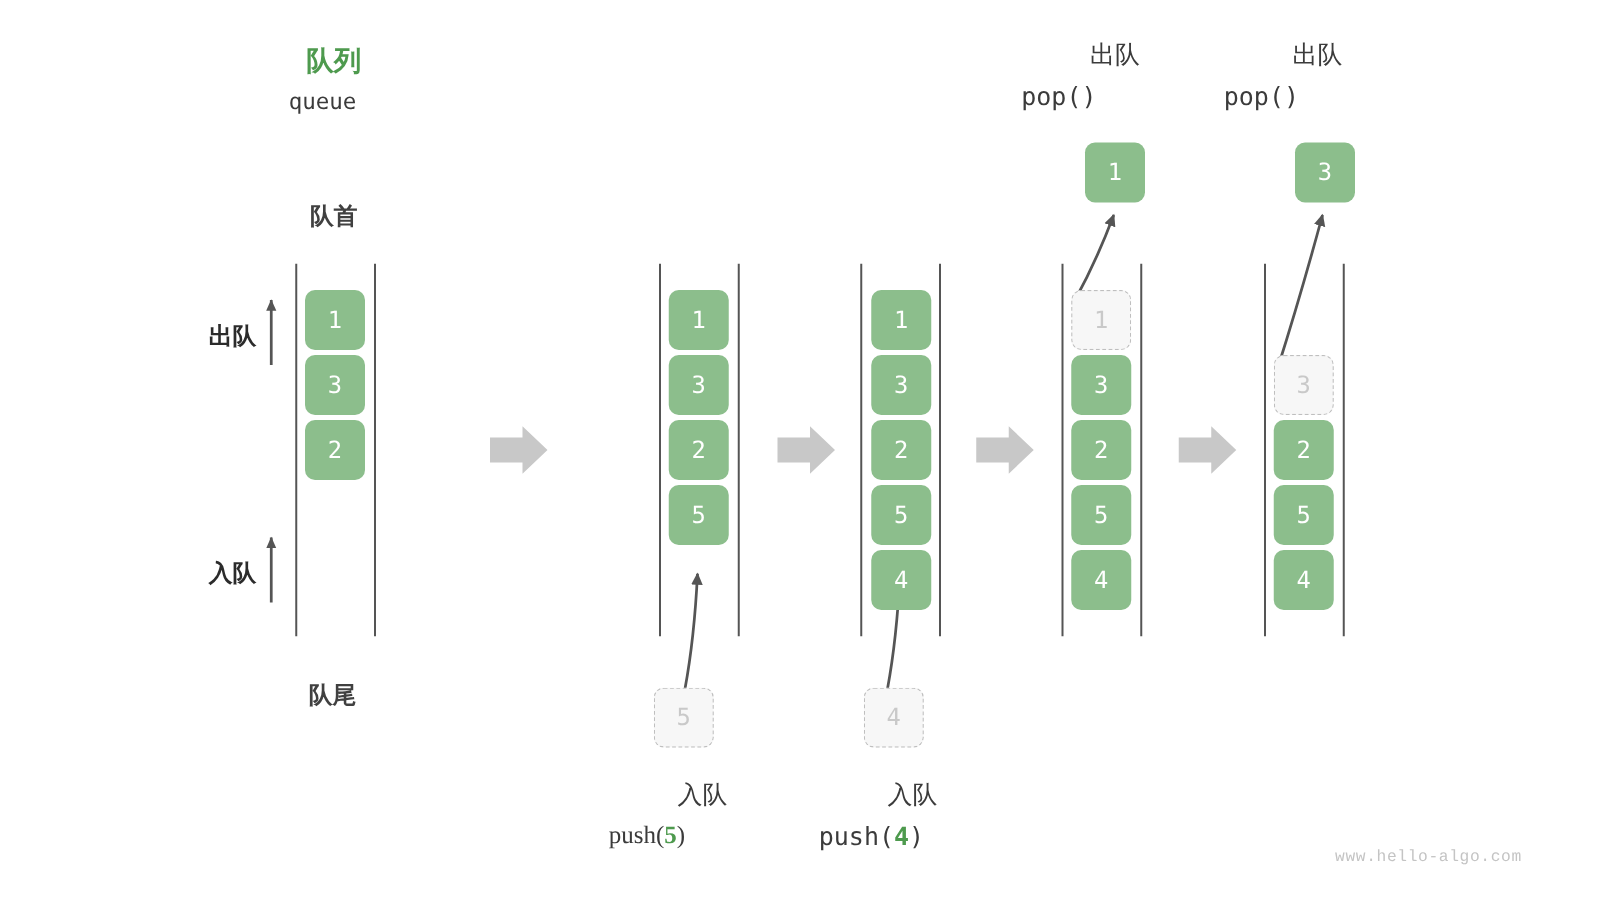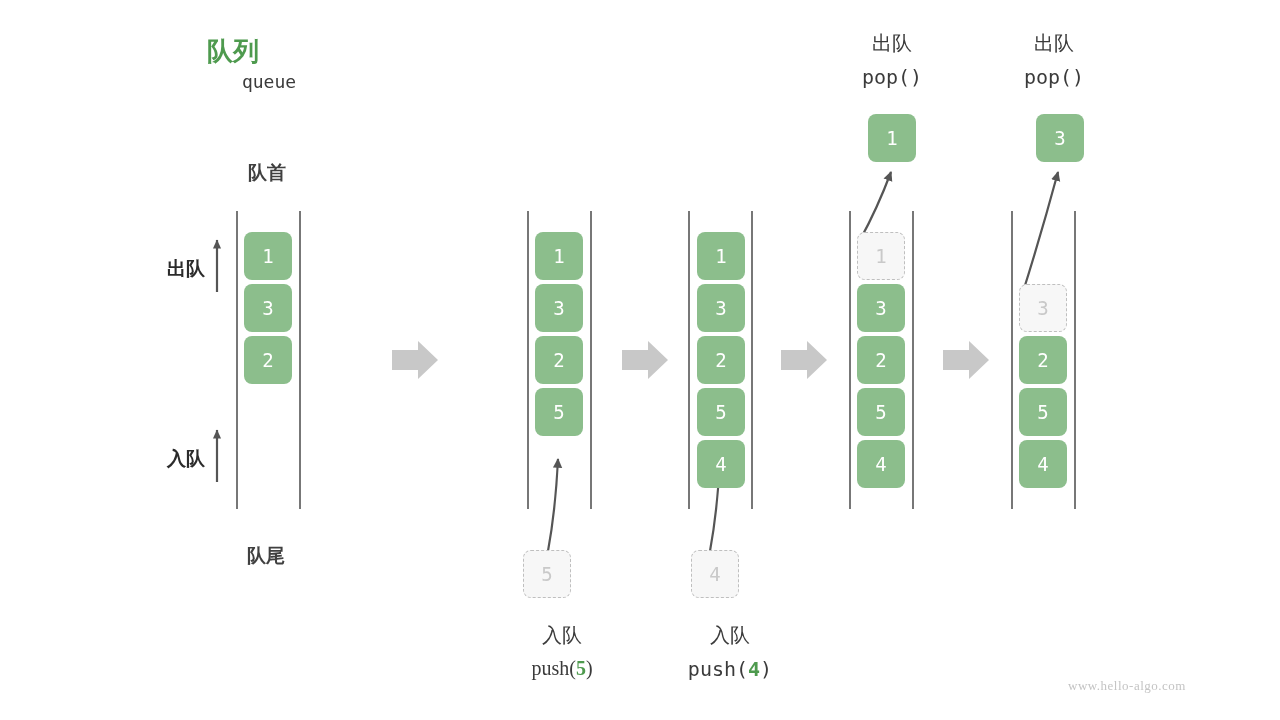--- a/index.html
+++ b/index.html
@@ -7,22 +7,22 @@
     width:1280px;height:720px;background:#ffffff;
     font-family:"Liberation Sans","DejaVu Sans",sans-serif;
     overflow:hidden;position:relative;
   }
   #stage{position:absolute;left:0;top:0;width:1280px;height:720px;}
   .abs{position:absolute;}
 
   
   .title-cn{
     font-family:"DejaVu Sans",sans-serif;
-    font-weight:bold;font-size:26px;color:#4E9A4E;
-    white-space:nowrap;
+    font-weight:bold;font-size:22px;color:#4E9A4E;
+    text-align:center;white-space:nowrap;
   }
   .title-en{
     font-family:"DejaVu Sans Mono","Liberation Mono",monospace;
     font-size:18px;color:#3B3B3B;text-align:center;white-space:nowrap;
   }
   .end-label{
     font-family:"DejaVu Sans",sans-serif;
     font-weight:bold;font-size:19px;color:#404040;
     text-align:center;white-space:nowrap;
   }
@@ -30,25 +30,25 @@
     font-family:"DejaVu Sans",sans-serif;
     font-weight:bold;font-size:19px;color:#2B2B2B;
     text-align:right;white-space:nowrap;
   }
   .op-cn{
     font-family:"DejaVu Sans",sans-serif;
     font-size:20px;color:#3B3B3B;white-space:nowrap;text-align:center;
   }
   .op-code{
     font-family:"DejaVu Sans Mono","Liberation Mono",monospace;
-    font-size:20px;color:#3B3B3B;white-space:nowrap;text-align:center;
+    font-size:20px;color:#3B3B3B;white-space:nowrap;
   }
   .op-code .hl{color:#4E9A4E;font-weight:bold;}
   .watermark{
-    font-family:Liberation Serif, serif;
+    font-family:Liberation Mono, monospace;
     font-size:13px;color:#C4C4C4;white-space:nowrap;letter-spacing:.5px;
   }
 
   
   .cell{
     width:48px;height:48px;border-radius:8px;
     background:#8CBE8C;
     display:flex;align-items:center;justify-content:center;
     color:#ffffff;
     font-family:"DejaVu Sans Mono","Liberation Mono",monospace;
@@ -131,21 +131,21 @@
     </g>
     <g>
       <path d="M 781 350 L 807 350 L 807 341 L 827 360 L 807 379 L 807 370 L 781 370 Z" fill="#C8C8C8"></path>
     </g>
     <g>
       <path d="M 943 350 L 969 350 L 969 341 L 989 360 L 969 379 L 969 370 L 943 370 Z" fill="#C8C8C8"></path>
     </g>
   </svg>
 
   <div class="abs title-cn" style="left:207px;top:34px;width:120px;">队列</div>
-  <div class="abs title-en" style="left:209px;top:71px;width:120px;">queue</div>
+  <div class="abs title-en" style="left:198px;top:71px;width:120px;">queue</div>
 
   <div class="abs end-label" style="left:207px;top:160px;width:120px;">队首</div>
   <div class="abs end-label" style="left:206px;top:543px;width:120px;">队尾</div>
 
   <div class="abs dir-label" style="left:125px;top:256px;width:80px;">出队</div>
   <div class="abs dir-label" style="left:125px;top:446px;width:80px;">入队</div>
 
   <div class="abs cell" style="left:244px;top:232px;">1</div>
   <div class="abs cell" style="left:244px;top:284px;">3</div>
   <div class="abs cell" style="left:244px;top:336px;">2</div>

